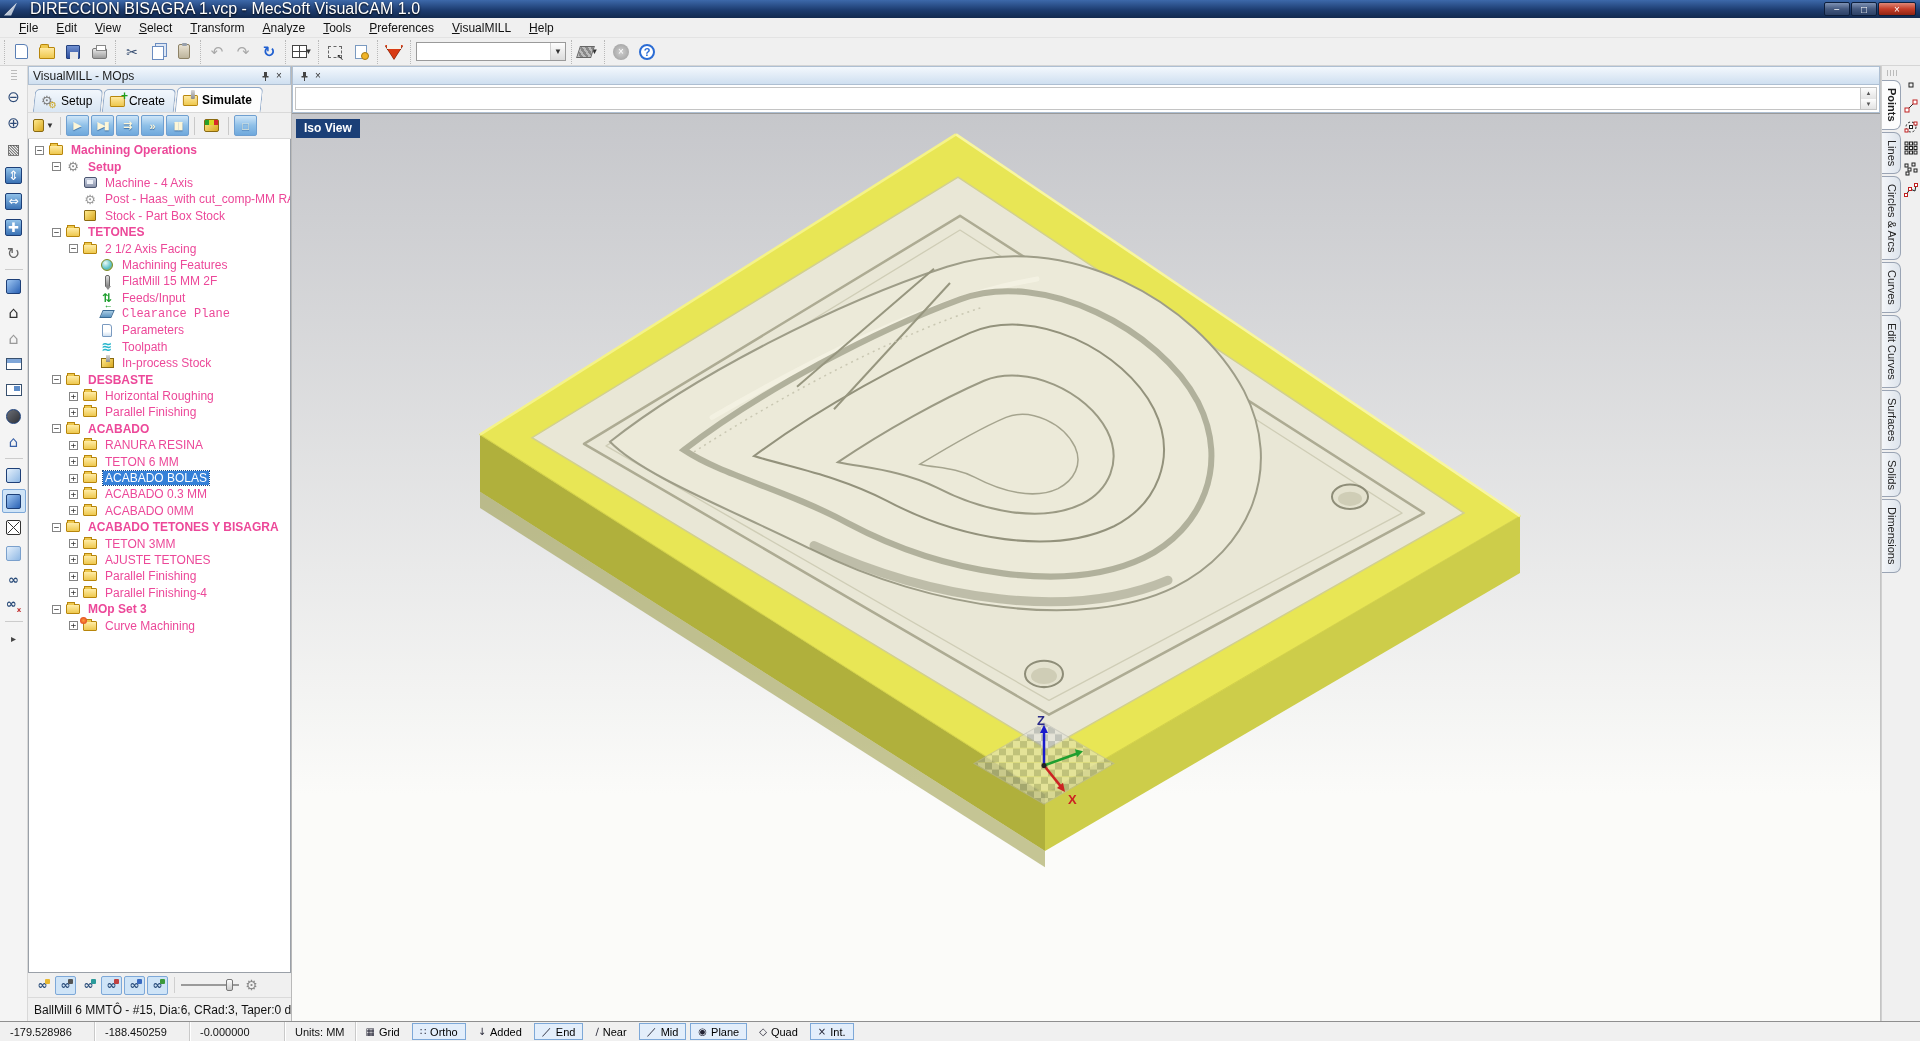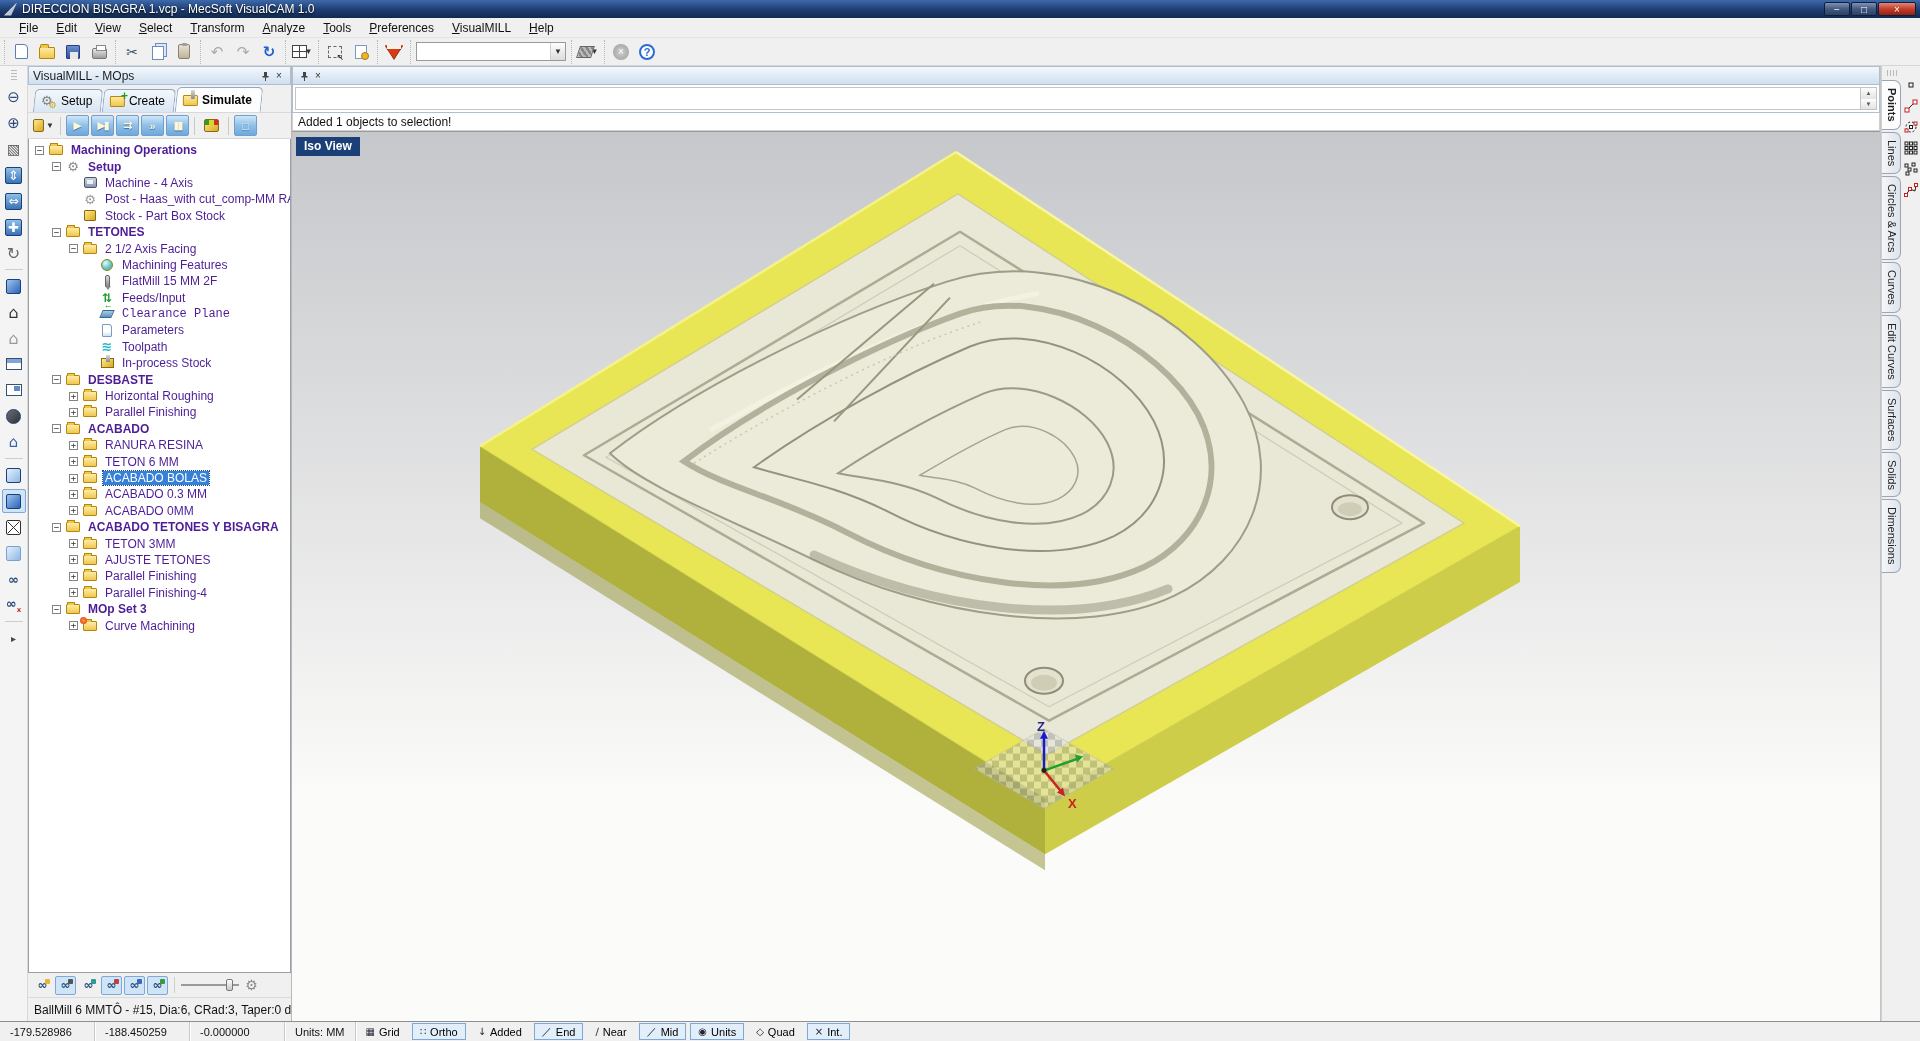--- a/index.html
+++ b/index.html
@@ -2,21 +2,21 @@
 <html><head>
 <meta charset="utf-8">
 <style>
   * { margin:0; padding:0; box-sizing:border-box; }
   html,body { width:1920px; height:1041px; overflow:hidden; font-family:"Liberation Sans","DejaVu Sans",sans-serif; font-size:12px; background:#f0f0f0; }
   #app { width:1920px; height:1041px; display:flex; flex-direction:column; }
 
   
   #titlebar { height:18px; background:linear-gradient(#3d69aa,#1d3c70 55%,#12294e); display:flex; align-items:center; color:#fff; padding:0 4px; flex:0 0 auto; }
   #app-icon { width:13px; height:13px; margin-right:5px; background:linear-gradient(135deg,#fdfdfd 45%,#b9c4d4 55%); clip-path:polygon(0 100%,100% 0,55% 100%); }
-  #win-title { font-size:12px; white-space:nowrap; text-shadow:0 1px 2px #000; }
+  #win-title { font-size:16px; white-space:nowrap; text-shadow:0 1px 2px #000;margin-left:8px; }
   #win-controls { margin-left:auto; display:flex; gap:1px; }
   .wc { width:26px; height:14px; display:flex; align-items:center; justify-content:center; font-size:10px; color:#fff; border:1px solid #0d1f3c; border-radius:2px; background:linear-gradient(#7e92b4,#44597f 50%,#2c4166); cursor:default; }
   .wc.close { background:linear-gradient(#e08776,#c43d28 50%,#8f2414); width:38px; }
 
   
   #menubar { height:20px; background:#f0f0f0; display:flex; align-items:center; padding-left:10px; border-bottom:1px solid #e3e3e3; flex:0 0 auto; }
   .menu-item { padding:2px 9px; color:#111; cursor:default; }
   .menu-item u { text-decoration:underline; }
 
   
@@ -92,21 +92,21 @@
   .sim-btn.plain { background:transparent; border-color:transparent; color:#333; text-shadow:none; }
   .gold-cube { width:15px; height:13px; background:linear-gradient(135deg,#ffe98c,#d8a820); border:1px solid #8a6a10; border-radius:2px; }
   .gold-cube.rainbow { position:relative; }
   .gold-cube.rainbow::before { content:""; position:absolute; left:0; top:0; right:0; height:5px; background:linear-gradient(90deg,#2aa02a 0 33%,#d8d820 33% 66%,#d82a2a 66%); }
 
   #mops-tree { flex:1 1 auto; background:#fff; border:1px solid #9aa0a8; border-top:none; overflow:hidden; padding-top:3px; }
   .tree-row { height:16.4px; display:flex; align-items:center; white-space:nowrap; }
   .expander { width:9px; height:9px; border:1px solid #848484; background:#fff; color:#333; font-size:9px; line-height:7px; text-align:center; margin-right:4px; flex:0 0 auto; font-family:"DejaVu Sans Mono",monospace; }
   .expander-spacer { width:13px; flex:0 0 auto; }
   .ticon { margin-right:5px; flex:0 0 auto; display:inline-flex; align-items:center; justify-content:center; width:16px; height:14px; font-size:12px; }
-  .tlabel { color:#4c1d95; padding:0 2px; }
+  .tlabel { color:#ec4899; padding:0 2px; }
   .tlabel.bold { font-weight:bold; }
   .tlabel.selected { background:#3580d8; color:#fff; outline:1px dotted #1c4b86; }
   
   .ti-folder { position:relative; width:14px; height:10px; background:linear-gradient(#ffeca6,#eec84e); border:1px solid #b8860b; border-radius:1px; }
   .ti-folder::before { content:""; position:absolute; top:-3px; left:0; width:6px; height:2px; background:#eec84e; border:1px solid #b8860b; border-bottom:none; }
   .ti-folder.badge::after { content:""; position:absolute; left:-4px; top:-5px; width:7px; height:7px; background:radial-gradient(#ff9a3a,#d83018); border-radius:50%; }
   .ti-gears { color:#8a8a8a; font-size:13px; }
   .ti-machine { width:13px; height:11px; background:linear-gradient(#cdd4e4,#8d96ad); border:1px solid #4a5570; border-radius:2px; position:relative; }
   .ti-machine::after { content:""; position:absolute; left:2px; top:2px; width:6px; height:4px; background:#eef1f8; }
   .ti-gear2 { color:#9a9a9a; font-size:13px; }
@@ -637,21 +637,20 @@
           </span>
         <span class="dock-btn">×</span>
       </div>
       <div id="cmd-input-row">
         <div id="cmd-input"></div>
         <div id="cmd-spin">
             <div>▲</div>
             <div>▼</div>
           </div>
       </div>
-      <div id="cmd-message">Added 1 objects to selection!</div>
 
       <div id="viewport">
         <div id="iso-badge">Iso View</div>
         <svg viewBox="0 0 1588 891" preserveAspectRatio="none">
           <defs>
             <pattern id="chk" width="14" height="14" patternUnits="userSpaceOnUse">
               <rect width="7" height="7" fill="#9aa0a0"></rect>
                 <rect x="7" y="7" width="7" height="7" fill="#9aa0a0"></rect>
               <rect x="7" width="7" height="7" fill="#e2e2da"></rect>
                 <rect y="7" width="7" height="7" fill="#e2e2da"></rect>
@@ -792,21 +791,21 @@
       <div class="sb-toggle">
         <span class="sb-ticon">∕</span>
         <span>Near</span>
       </div>
       <div class="sb-toggle active">
         <span class="sb-ticon">／</span>
         <span>Mid</span>
       </div>
       <div class="sb-toggle active">
         <span class="sb-ticon">◉</span>
-        <span>Units</span>
+        <span>Plane</span>
       </div>
       <div class="sb-toggle">
         <span class="sb-ticon">◇</span>
         <span>Quad</span>
       </div>
       <div class="sb-toggle active">
         <span class="sb-ticon">×</span>
         <span>Int.</span>
       </div>
     </div>

